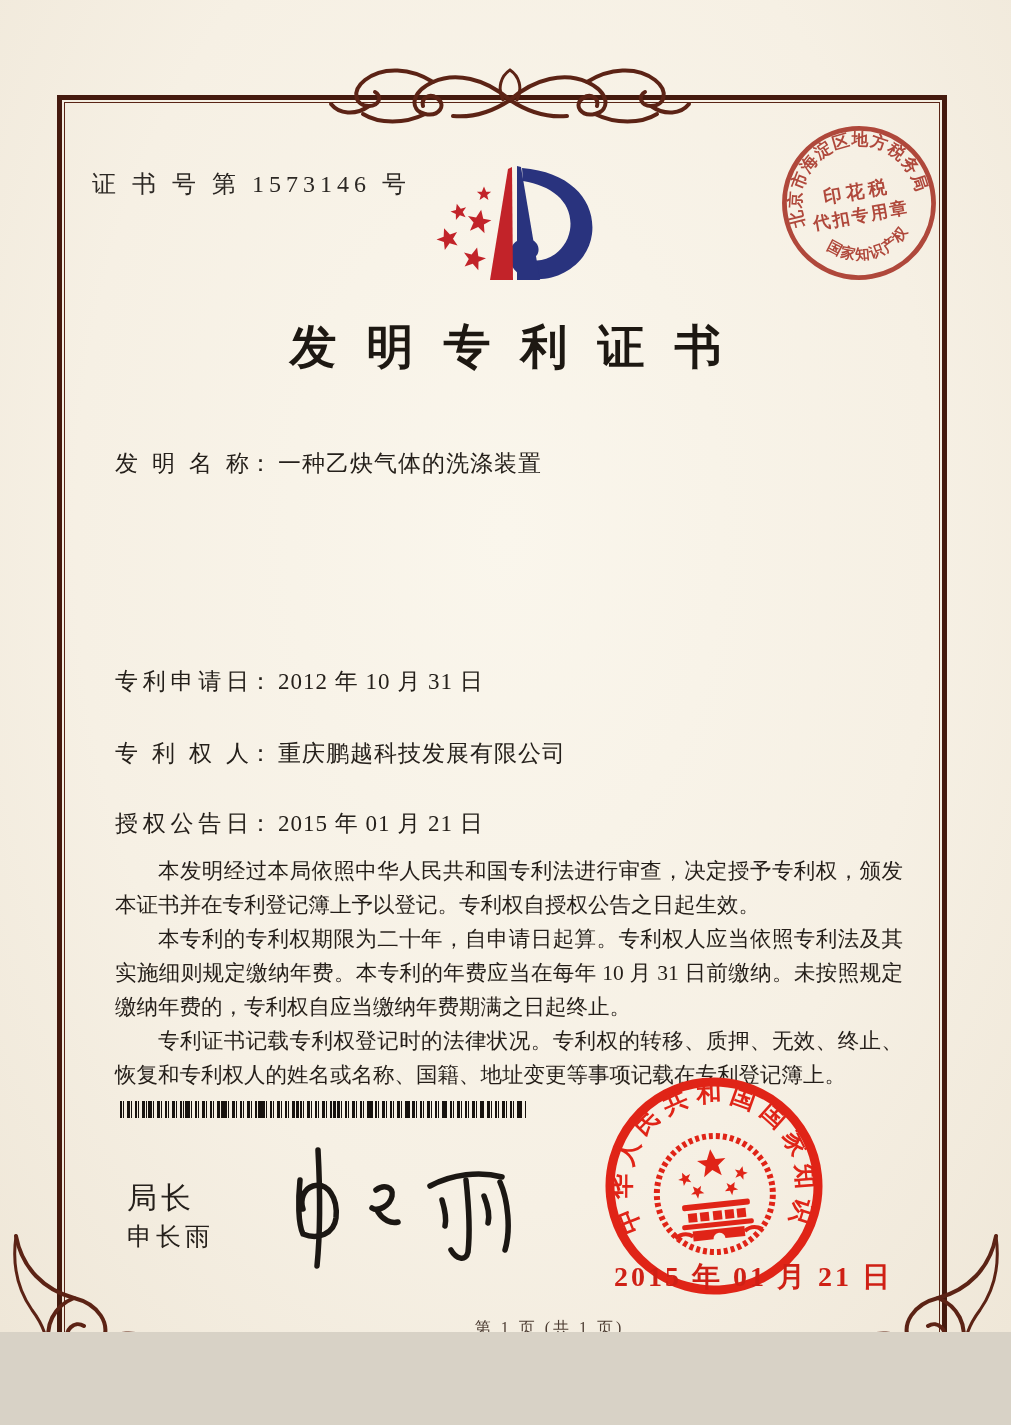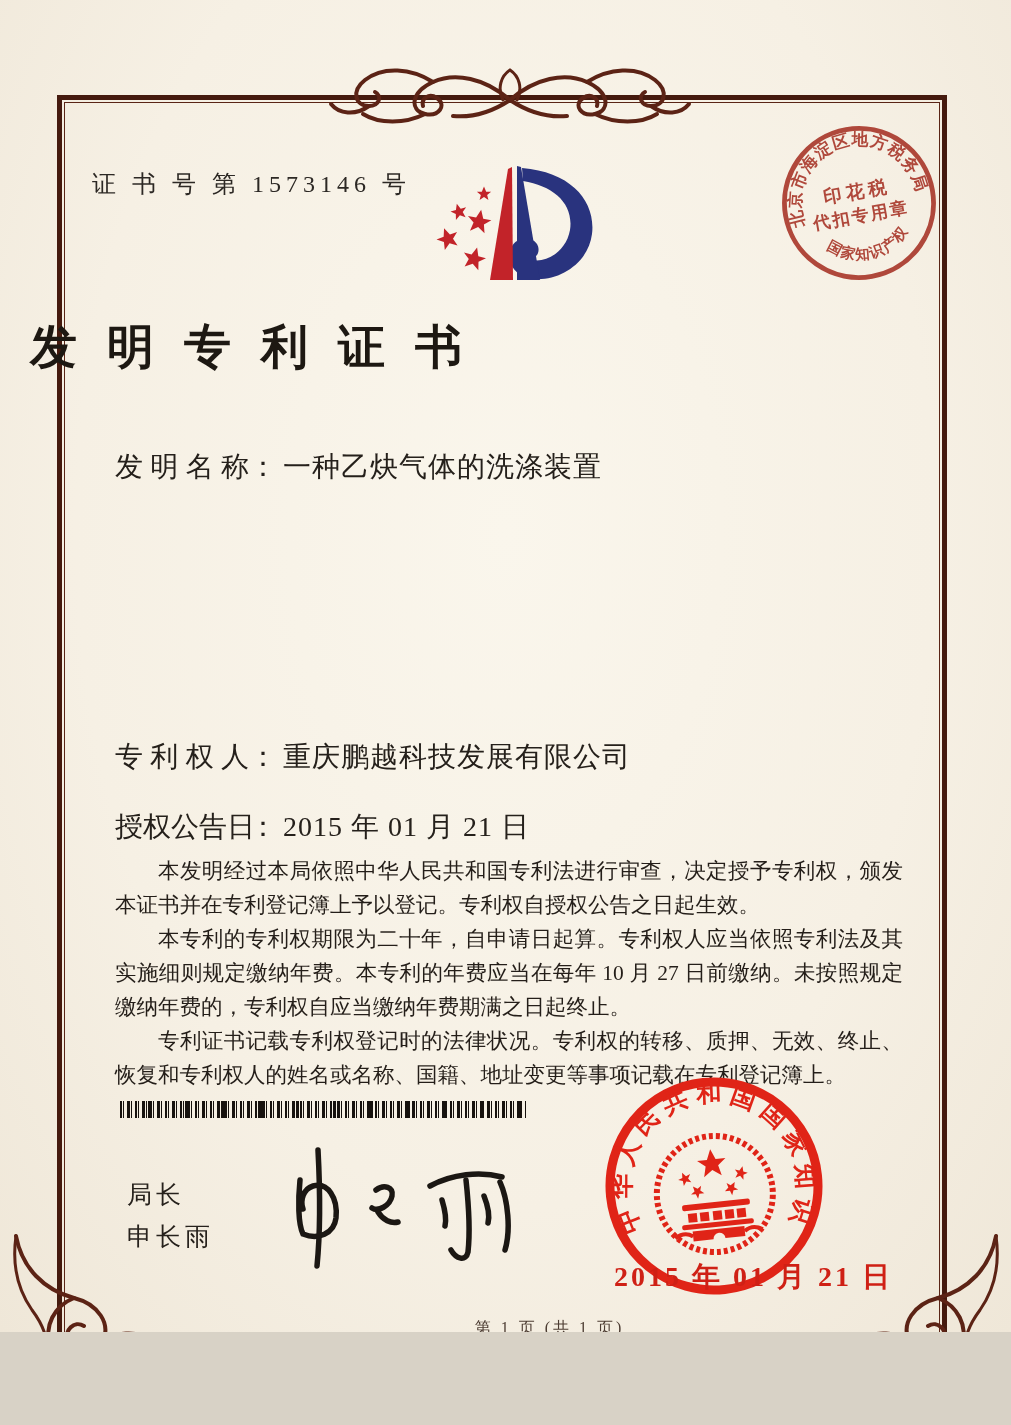--- a/index.html
+++ b/index.html
@@ -31,25 +31,25 @@
     position:absolute; left:92px; top:168px; font-size:24px; letter-spacing:5px;
     color:#2c2824;
   }
   .logo { position:absolute; left:412px; top:142px; width:210px; height:160px; }
   .tax-stamp {
     position:absolute; left:778px; top:122px; width:162px; height:162px;
     transform:rotate(-10deg); opacity:.92;
   }
   .title {
     position:absolute; left:0; top:316px; width:100%;
-    font-size:47px; font-weight:bold; color:#1d1812;
+    text-align:center; font-size:47px; font-weight:bold; color:#1d1812;
     letter-spacing:30px; padding-left:30px;
   }
   
-  .field { position:absolute; left:115px; font-size:28px; white-space:nowrap; }
+  .field { position:absolute; left:115px; font-size:23px; white-space:nowrap; }
   .flabel {
     display:inline-block; width:134px; text-align:justify; text-align-last:justify;
     vertical-align:bottom;
   }
   .fcolon { display:inline-block; }
   .fvalue { margin-left:6px; letter-spacing:1px; }
   .f0 { top:448px; } .f1 { top:521px; } .f2 { top:594px; }
   .f3 { top:666px; } .f4 { top:738px; } .f5 { top:808px; }
   
   .body-text {
@@ -59,21 +59,21 @@
   .body-text p { text-indent:2em; }
   
   .barcode {
     position:absolute; left:120px; top:1101px; width:406px; height:17px;
     background-image:
       repeating-linear-gradient(90deg, transparent 0 28px, #17120e 28px 31px, transparent 31px 37px),
       repeating-linear-gradient(90deg, #17120e 0 2px, transparent 2px 3px, #17120e 3px 4px,
         transparent 4px 7px, #17120e 7px 10px, transparent 10px 11px, #17120e 11px 12px,
         transparent 12px 15px);
   }
-  .sig-title { position:absolute; left:127px; top:1178px; font-size:25px; letter-spacing:4px;
+  .sig-title { position:absolute; left:127px; top:1178px; font-size:30px; letter-spacing:4px;
     font-family:"Liberation Sans","DejaVu Sans",sans-serif; color:#26211c; }
   .sig-name  { position:absolute; left:127px; top:1220px; font-size:25px; letter-spacing:4px;
     font-family:"Liberation Sans","DejaVu Sans",sans-serif; color:#26211c; }
   .signature { position:absolute; left:272px; top:1138px; width:270px; height:135px; }
   .seal { position:absolute; left:592px; top:1066px; width:245px; height:250px; }
   .seal-date {
     position:absolute; left:614px; top:1258px; font-size:28px; letter-spacing:3px;
     color:#cf2015; font-weight:bold; white-space:nowrap;
   }
   .footer {
@@ -169,30 +169,33 @@
     <text font-size="13.5" font-weight="bold" fill="#aa3a2d" letter-spacing="1">
       <textPath href="#taxBotArc" startOffset="4">国家知识产权局</textPath>
     </text>
   </svg>
 
   <div class="title">发明专利证书</div>
 
   <div class="field f0">
     <span class="flabel">发明名称</span><span class="fcolon">：</span><span class="fvalue">一种乙炔气体的洗涤装置</span>
   </div>
+  <div class="field f3">
+    <span class="flabel">专利申请日</span><span class="fcolon">：</span><span class="fvalue">2012 年 10 月 31 日</span>
+  </div>
   <div class="field f4">
     <span class="flabel">专利权人</span><span class="fcolon">：</span><span class="fvalue">重庆鹏越科技发展有限公司</span>
   </div>
   <div class="field f5">
     <span class="flabel">授权公告日</span><span class="fcolon">：</span><span class="fvalue">2015 年 01 月 21 日</span>
   </div>
 
   <div class="body-text">
     <p>本发明经过本局依照中华人民共和国专利法进行审查，决定授予专利权，颁发本证书并在专利登记簿上予以登记。专利权自授权公告之日起生效。</p>
-    <p>本专利的专利权期限为二十年，自申请日起算。专利权人应当依照专利法及其实施细则规定缴纳年费。本专利的年费应当在每年 10 月 27 日前缴纳。未按照规定缴纳年费的，专利权自应当缴纳年费期满之日起终止。</p>
+    <p>本专利的专利权期限为二十年，自申请日起算。专利权人应当依照专利法及其实施细则规定缴纳年费。本专利的年费应当在每年 10 月 31 日前缴纳。未按照规定缴纳年费的，专利权自应当缴纳年费期满之日起终止。</p>
     <p>专利证书记载专利权登记时的法律状况。专利权的转移、质押、无效、终止、恢复和专利权人的姓名或名称、国籍、地址变更等事项记载在专利登记簿上。</p>
   </div>
 
   <div class="barcode"></div>
 
   <div class="sig-title">局长</div>
   <div class="sig-name">申长雨</div>
 
   <svg class="signature" viewBox="0 0 270 135">
     <g fill="none" stroke="#1b1713" stroke-width="5.5" stroke-linecap="round">

